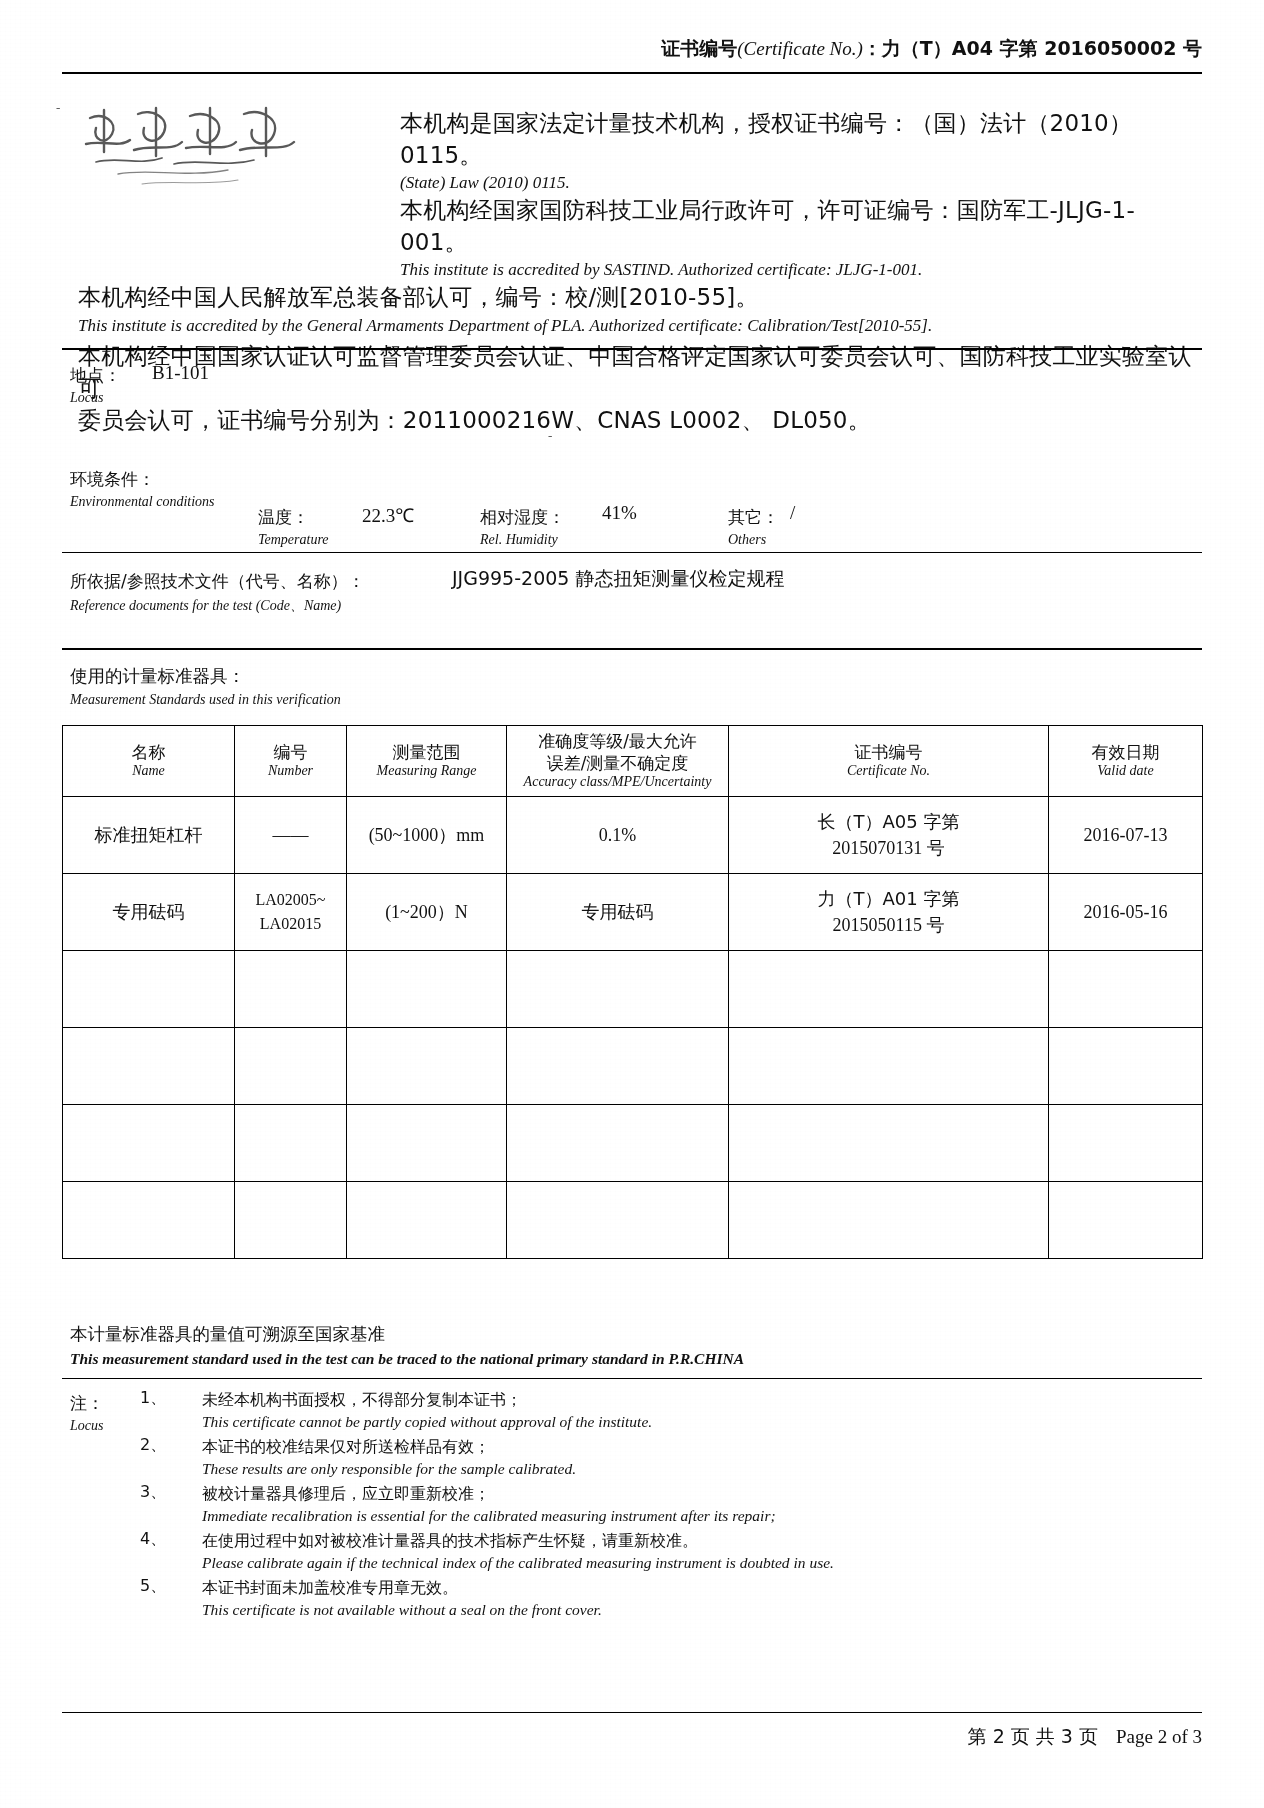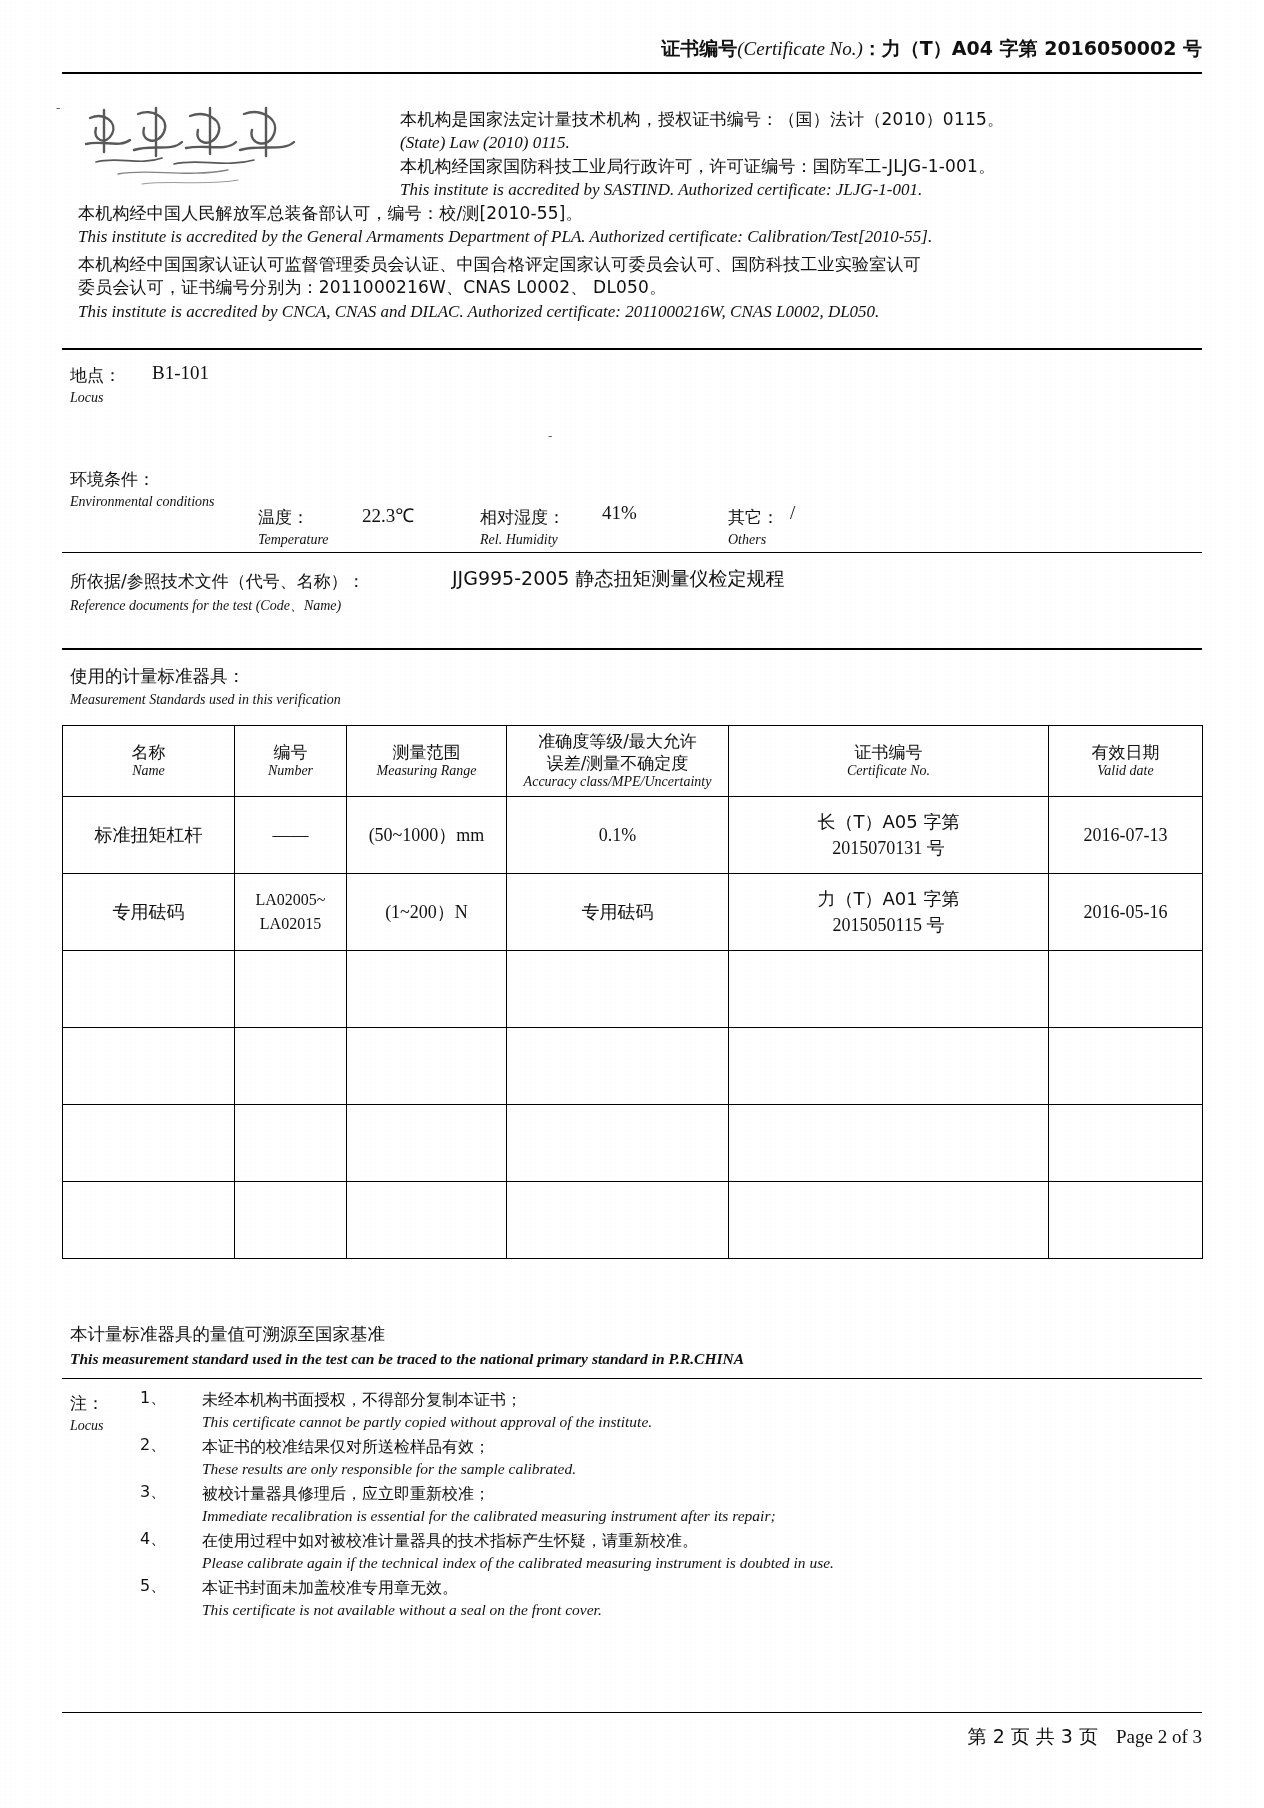--- a/index.html
+++ b/index.html
@@ -69,21 +69,21 @@
   .accred {
     position: absolute;
     left: 78px;
     top: 108px;
     right: 62px;
     font-size: 17.5px;
     line-height: 1.38;
   }
   .accred .indent { margin-left: 322px; }
   .accred .full { margin-left: 0; }
-  .accred .cnline { font-family: "DejaVu Sans", sans-serif; font-size: 17px; letter-spacing: .2px;}
+  .accred .cnline { font-family: "DejaVu Sans", sans-serif; font-size: 23px; letter-spacing: .2px;}
   .accred .enline { font-family: "Liberation Serif", serif; font-style: italic; font-size: 17px; }
 
   
   .field-label-cn { font-family: "DejaVu Sans", sans-serif; font-size: 17px; }
   .field-label-en { font-family: "Liberation Serif", serif; font-style: italic; font-size: 14px; }
   .field-value { font-family: "Liberation Serif", serif; font-size: 19px; }
 
   .abs { position: absolute; }
 
   
@@ -172,21 +172,20 @@
 
   <div class="accred">
     <div class="indent cnline">本机构是国家法定计量技术机构，授权证书编号：（国）法计（2010）0115。</div>
     <div class="indent enline">(State) Law (2010) 0115.</div>
     <div class="indent cnline">本机构经国家国防科技工业局行政许可，许可证编号：国防军工-JLJG-1-001。</div>
     <div class="indent enline">This institute is accredited by SASTIND. Authorized certificate: JLJG-1-001.</div>
     <div class="full cnline" style="">本机构经中国人民解放军总装备部认可，编号：校/测[2010-55]。</div>
     <div class="full enline">This institute is accredited by the General Armaments Department of PLA. Authorized certificate: Calibration/Test[2010-55].</div>
     <div class="full cnline" style="margin-top:4px;">本机构经中国国家认证认可监督管理委员会认证、中国合格评定国家认可委员会认可、国防科技工业实验室认可</div>
     <div class="full cnline">委员会认可，证书编号分别为：2011000216W、CNAS L0002、 DL050。</div>
-    <div class="full enline">This institute is accredited by CNCA, CNAS and DILAC. Authorized certificate: 2011000216W, CNAS L0002, DL050.</div>
   </div>
 
   <div class="rule" style="top:348px;"></div>
 
   <div class="abs" style="left:70px; top:364px;">
     <span class="field-label-cn">地点：</span>
   </div>
   <div class="abs" style="left:70px; top:388px;">
     <span class="field-label-en">Locus</span>
   </div>

